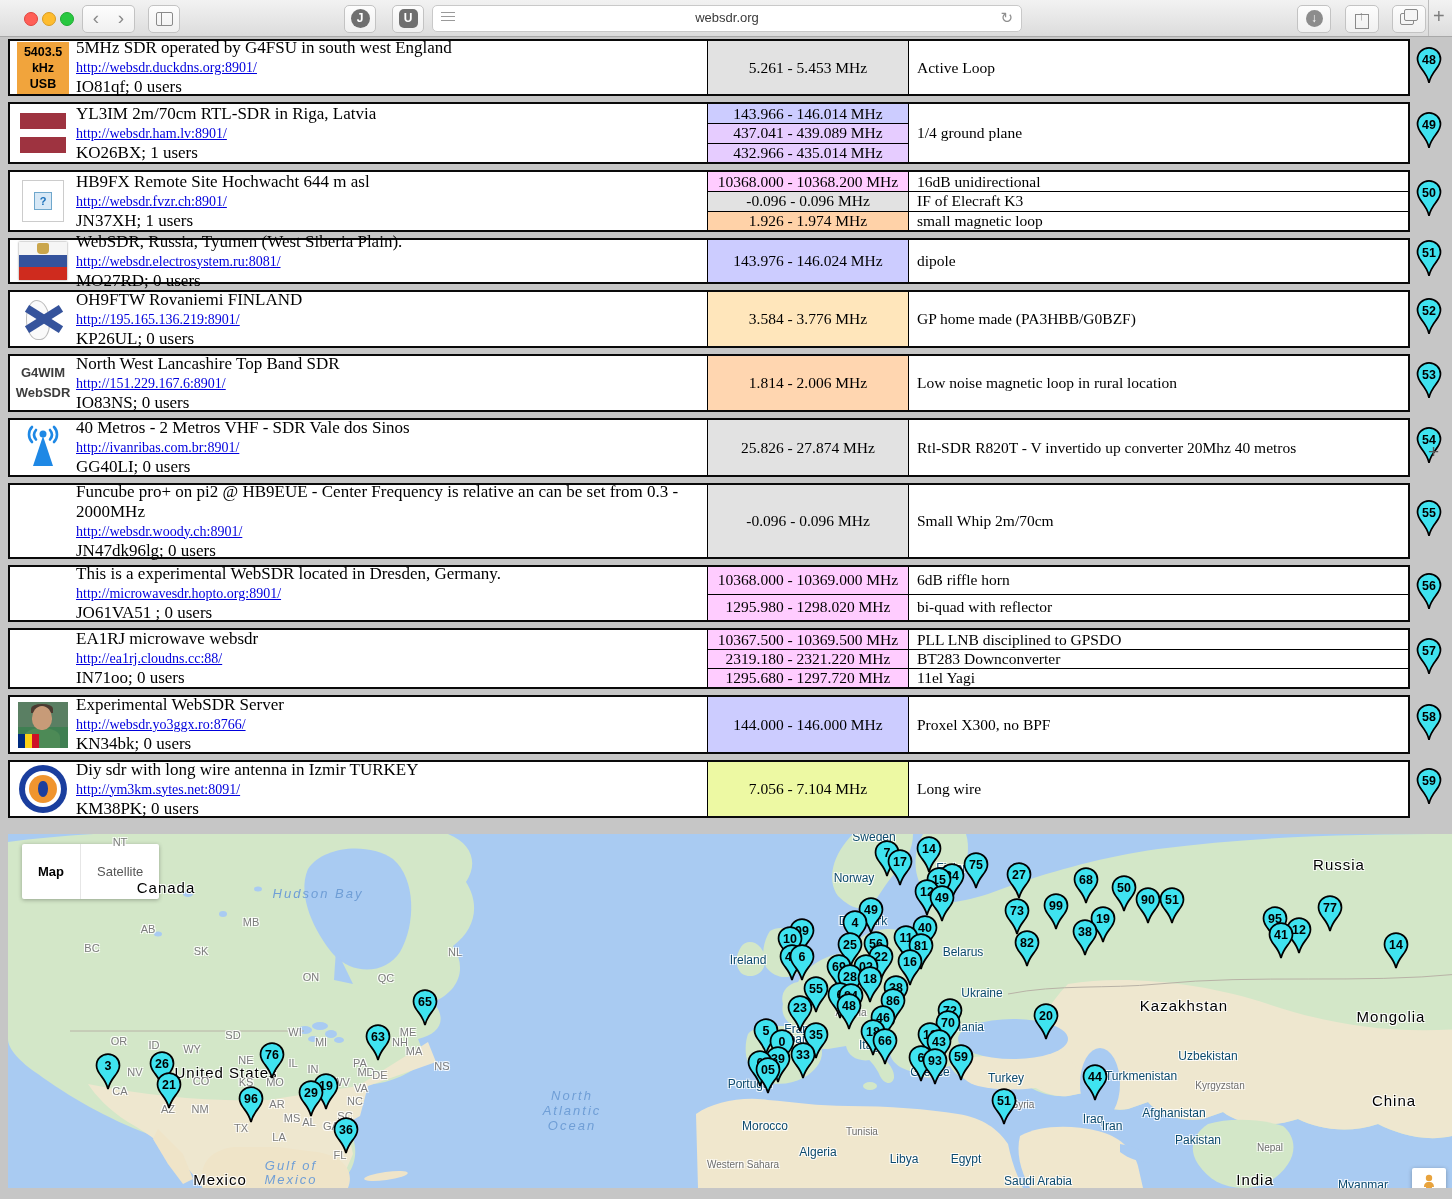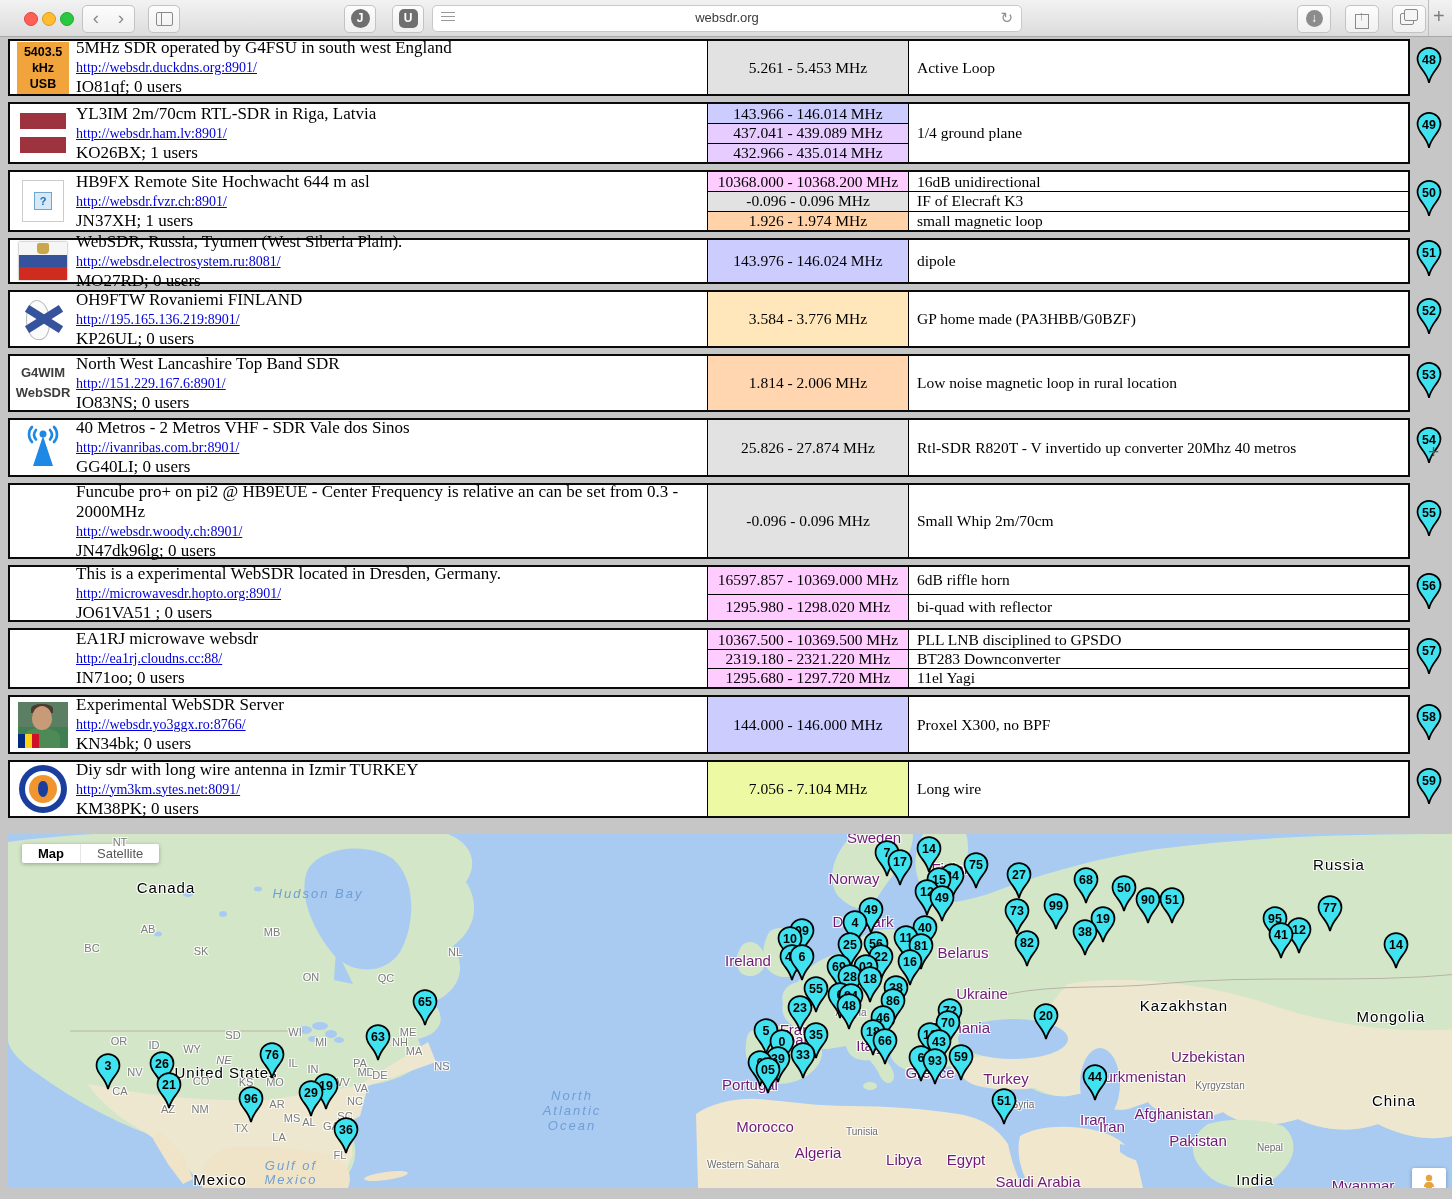--- a/index.html
+++ b/index.html
@@ -78,26 +78,26 @@
 
   
   .pin{position:absolute;width:26px;height:37px;transform:translate(-50%,-13px);}
   .pin svg{display:block;}
 
   
   .map{position:relative;width:1452px;height:354px;margin-top:16px;background:#a9cbf2;overflow:hidden;font-family:"Liberation Sans",sans-serif;}
   .map svg.land{position:absolute;left:0;top:0;}
   .mlabel{position:absolute;transform:translate(-50%,-50%);white-space:nowrap;color:#6e6e6e;text-shadow:1px 1px 0 rgba(255,255,255,.85),-1px -1px 0 rgba(255,255,255,.85),1px -1px 0 rgba(255,255,255,.85),-1px 1px 0 rgba(255,255,255,.85);}
   .mlabel.cb{font-size:15px;color:#000000;letter-spacing:1px;}
-  .mlabel.c{font-size:15px;color:#701a75;}
+  .mlabel.c{font-size:12px;color:#0c4a6e;}
   .mlabel.cs{font-size:10px;color:#6e6e6e;}
   .mlabel.s{font-size:11px;color:#7c7c7c;}
   .mlabel.w{font-size:13px;font-style:italic;color:#6f9ed6;letter-spacing:2px;text-shadow:none;}
   .map-ctl{position:absolute;left:14px;top:10px;background:#fff;border-radius:2px;box-shadow:0 1px 4px rgba(0,0,0,.3);display:flex;font-size:13px;}
-  .map-ctl .opt{padding:2px 16px;}
+  .map-ctl .opt{padding:20px 16px;}
   .map-ctl .opt.sel{font-weight:bold;color:#000;}
   .map-ctl .opt.uns{color:#565656;border-left:1px solid #e6e6e6;}
   .pegman{position:absolute;left:1404px;top:334px;width:34px;height:34px;background:#fff;border-radius:2px;box-shadow:0 1px 4px rgba(0,0,0,.3);display:flex;align-items:center;justify-content:center;}
 </style>
 </head>
 <body>
 
 <div class="chrome">
   <div class="tl red"></div>
   <div class="tl yel"></div>
@@ -287,21 +287,21 @@
             <text x="12" y="15.6" text-anchor="middle" font-family="Liberation Sans,sans-serif" font-size="11.5" font-weight="bold" fill="#000">55</text>
           </svg></div>
       </div>
       <div class="row-wrap">
         <div class="row" style="height: 57px;">
           <div class="cell-desc">
             <div class="icon-slot"></div>
             <div class="desc-text"><div class="r-title">This is a experimental WebSDR located in Dresden, Germany.</div><a class="r-url" href="#">http://microwavesdr.hopto.org:8901/</a><div class="r-info">JO61VA51 ; 0 users</div></div>
           </div>
           <div class="bands">
-            <div class="fcell" style="background: rgb(255, 204, 255);">16597.857 - 10369.000 MHz</div>
+            <div class="fcell" style="background: rgb(255, 204, 255);">10368.000 - 10369.000 MHz</div>
             <div class="acell">6dB riffle horn</div>
             <div class="fcell bline" style="background: rgb(255, 204, 255);">1295.980 - 1298.020 MHz</div>
             <div class="acell bline">bi-quad with reflector</div>
           </div>
         </div>
         <div class="pin-row"><svg width="26" height="37" viewBox="0 0 24 34">
             <path d="M12 1C6.1 1 1.4 5.6 1.4 11.4c0 3.3 1.7 6.3 4.2 9.5C8 24 10.6 27.3 12 33.2c1.4-5.9 4-9.2 6.4-12.3 2.5-3.2 4.2-6.2 4.2-9.5C22.6 5.6 17.9 1 12 1z" fill="#3fe3f0" stroke="#000" stroke-width="1.6"></path>
             <text x="12" y="15.6" text-anchor="middle" font-family="Liberation Sans,sans-serif" font-size="11.5" font-weight="bold" fill="#000">56</text>
           </svg></div>
       </div>
@@ -457,39 +457,39 @@
       <div class="mlabel w" style="left: 310px; top: 59px;">Hudson Bay</div>
       <div class="mlabel w" style="left: 564px; top: 261px;">North</div>
       <div class="mlabel w" style="left: 564px; top: 276px;">Atlantic</div>
       <div class="mlabel w" style="left: 564px; top: 291px;">Ocean</div>
       <div class="mlabel w" style="left: 283px; top: 331px;">Gulf of</div>
       <div class="mlabel w" style="left: 283px; top: 345px;">Mexico</div>
       <div class="mlabel s" style="left: 112px; top: 8px;">NT</div>
       <div class="mlabel s" style="left: 84px; top: 114px;">BC</div>
       <div class="mlabel s" style="left: 140px; top: 95px;">AB</div>
       <div class="mlabel s" style="left: 193px; top: 117px;">SK</div>
-      <div class="mlabel s" style="left: 243px; top: 98px; margin-left: 21px;">MB</div>
+      <div class="mlabel s" style="left: 243px; top: 88px;">MB</div>
       <div class="mlabel s" style="left: 303px; top: 143px;">ON</div>
       <div class="mlabel s" style="left: 378px; top: 144px;">QC</div>
       <div class="mlabel s" style="left: 447px; top: 118px;">NL</div>
       <div class="mlabel s" style="left: 111px; top: 207px;">OR</div>
       <div class="mlabel s" style="left: 146px; top: 211px;">ID</div>
       <div class="mlabel s" style="left: 184px; top: 215px;">WY</div>
       <div class="mlabel s" style="left: 225px; top: 201px;">SD</div>
       <div class="mlabel s" style="left: 287px; top: 198px;">WI</div>
       <div class="mlabel s" style="left: 313px; top: 208px;">MI</div>
       <div class="mlabel s" style="left: 400px; top: 198px;">ME</div>
       <div class="mlabel s" style="left: 434px; top: 200px; margin-top: 32px;">NS</div>
       <div class="mlabel s" style="left: 392px; top: 208px;">NH</div>
       <div class="mlabel s" style="left: 406px; top: 217px;">MA</div>
       <div class="mlabel s" style="left: 127px; top: 238px;">NV</div>
       <div class="mlabel s" style="left: 112px; top: 257px;">CA</div>
       <div class="mlabel s" style="left: 193px; top: 247px;">CO</div>
       <div class="mlabel s" style="left: 238px; top: 248px;">KS</div>
-      <div class="mlabel s" style="left: 216px; top: 226px; font-style: italic;">NE</div>
+      <div class="mlabel s" style="left: 238px; top: 226px;">NE</div>
       <div class="mlabel s" style="left: 263px; top: 220px;">IA</div>
       <div class="mlabel s" style="left: 267px; top: 248px;">MO</div>
       <div class="mlabel s" style="left: 285px; top: 229px;">IL</div>
       <div class="mlabel s" style="left: 305px; top: 235px;">IN</div>
       <div class="mlabel s" style="left: 352px; top: 229px;">PA</div>
       <div class="mlabel s" style="left: 358px; top: 238px;">MD</div>
       <div class="mlabel s" style="left: 372px; top: 241px;">DE</div>
       <div class="mlabel s" style="left: 353px; top: 254px;">VA</div>
       <div class="mlabel s" style="left: 333px; top: 248px;">WV</div>
       <div class="mlabel s" style="left: 347px; top: 267px;">NC</div>

